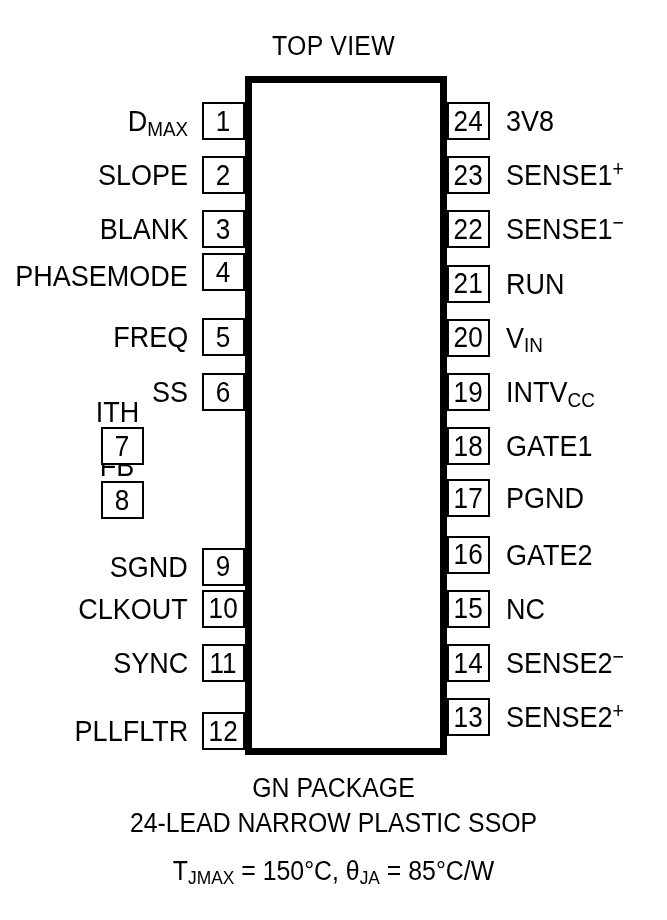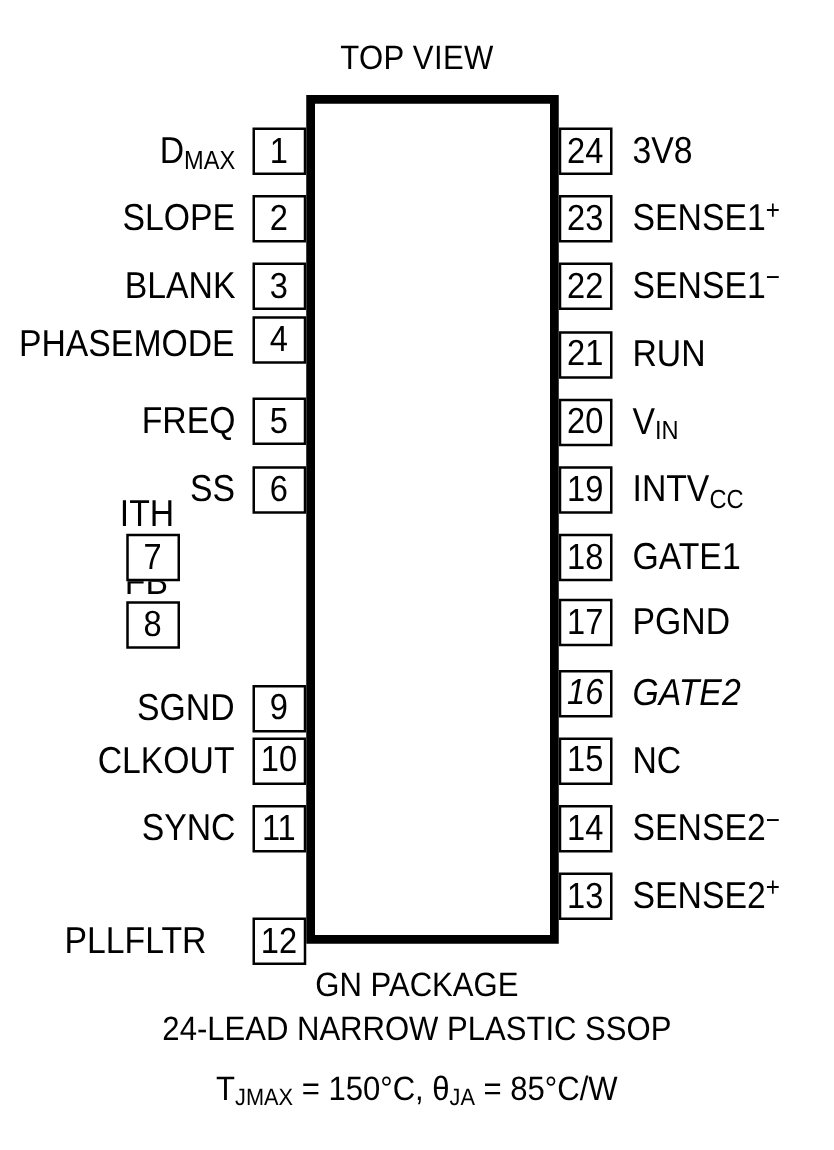--- a/index.html
+++ b/index.html
@@ -176,21 +176,21 @@
       <div class="pin-box">
         <span>10</span>
       </div>
     </div>
     <div class="pin-row left" style="top: 644px;">
       <span class="pin-label"><span>SYNC</span></span>
       <div class="pin-box">
         <span>11</span>
       </div>
     </div>
-    <div class="pin-row left" style="top: 734px; gap: 23px;">
+    <div class="pin-row left" style="top: 712px;">
       <span class="pin-label"><span>PLLFLTR</span></span>
       <div class="pin-box">
         <span>12</span>
       </div>
     </div>
   </div>
 <div id="pins-right-container">
     <div class="pin-row right" style="top: 102px;">
       <div class="pin-box">
         <span>24</span>
@@ -232,21 +232,21 @@
         <span>18</span>
       </div>
       <span class="pin-label"><span>GATE1</span></span>
     </div>
     <div class="pin-row right" style="top: 479px;">
       <div class="pin-box">
         <span>17</span>
       </div>
       <span class="pin-label"><span>PGND</span></span>
     </div>
-    <div class="pin-row right" style="top: 535.6px; font-style: italic;">
+    <div class="pin-row right" style="top: 535.6px;">
       <div class="pin-box">
         <span>16</span>
       </div>
       <span class="pin-label"><span>GATE2</span></span>
     </div>
     <div class="pin-row right" style="top: 589.8px;">
       <div class="pin-box">
         <span>15</span>
       </div>
       <span class="pin-label"><span>NC</span></span>

